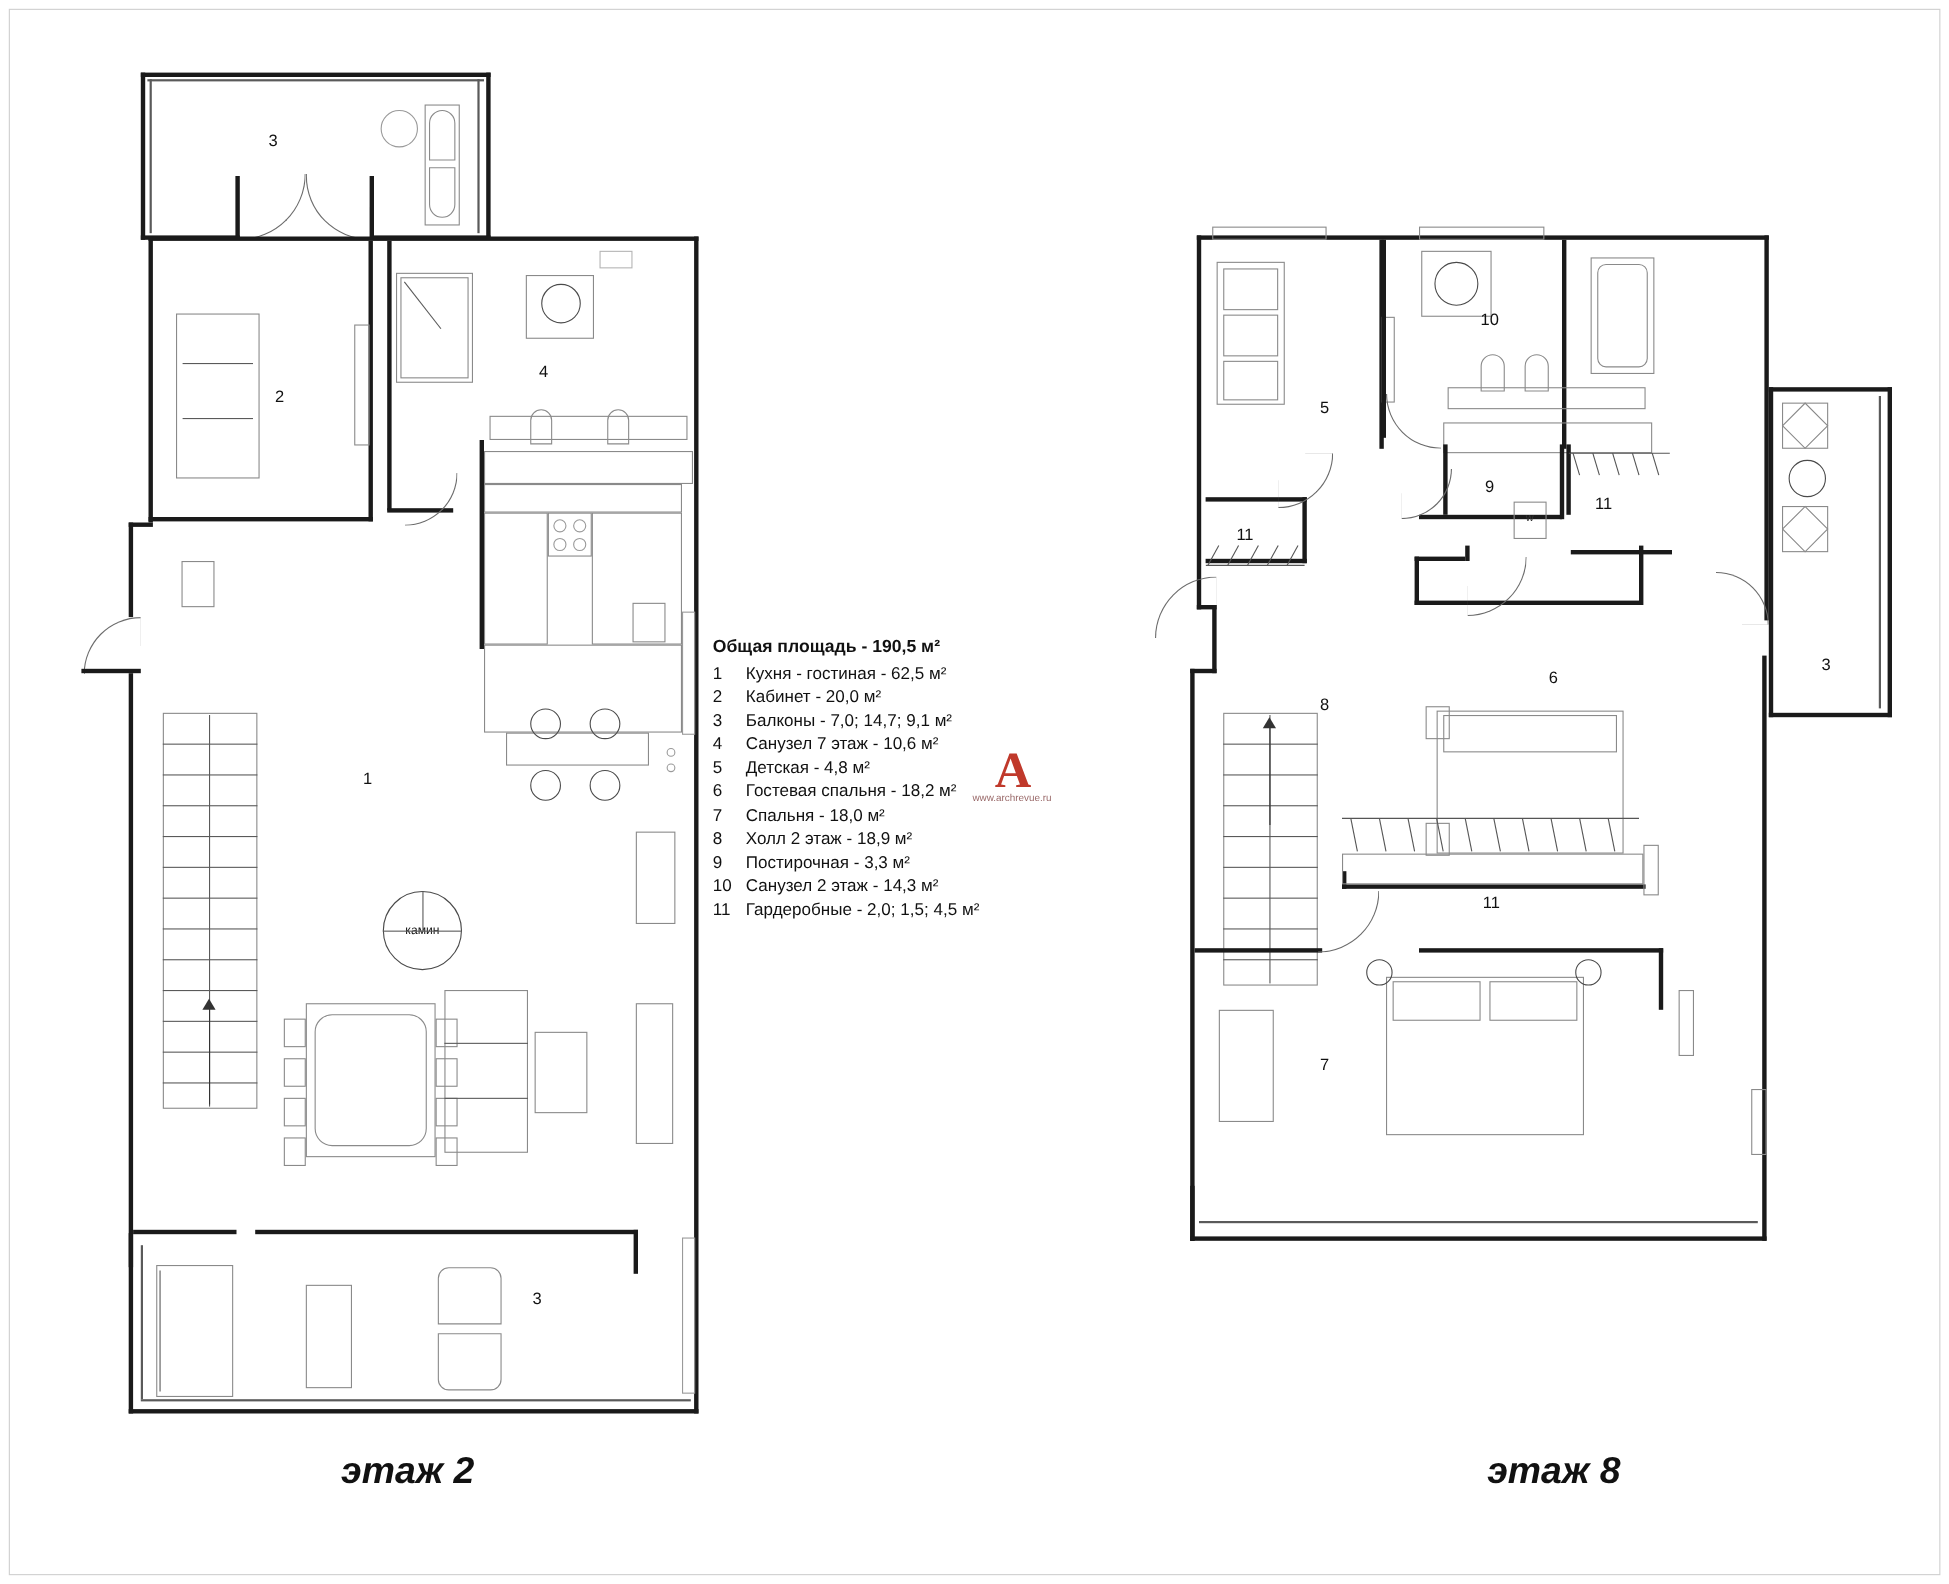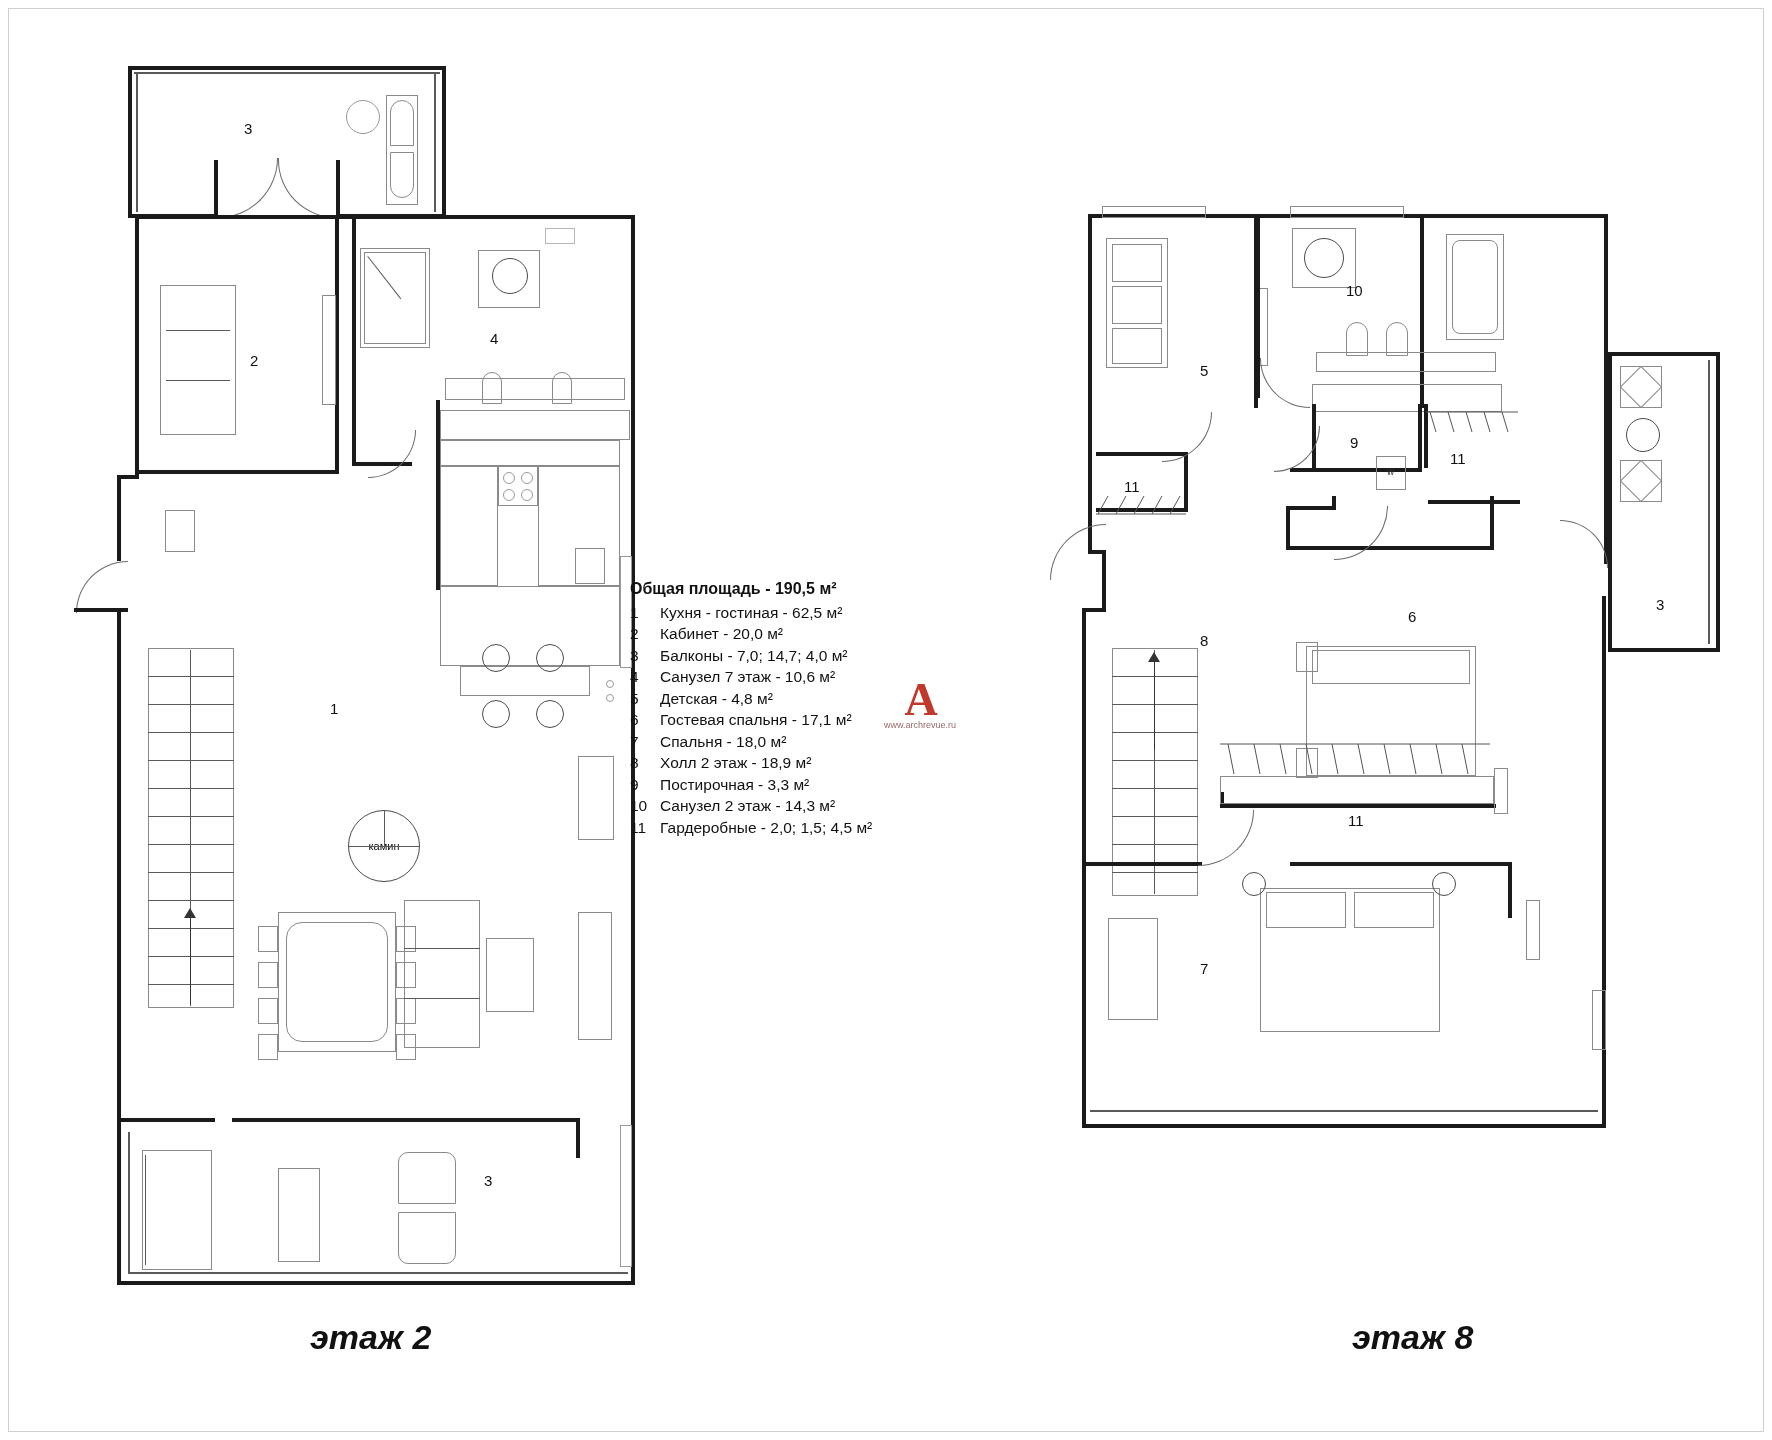--- a/index.html
+++ b/index.html
@@ -166,47 +166,47 @@
     <div class="thin" style="left:145px;top:1155px;width:1px;height:110px;"></div>
     <div class="box2" style="left:278px;top:1168px;width:42px;height:94px;"></div>
     <div class="box2" style="left:398px;top:1152px;width:58px;height:52px;border-radius:10px 10px 0 0;"></div>
     <div class="box2" style="left:398px;top:1212px;width:58px;height:52px;border-radius:0 0 10px 10px;"></div>
     <div class="num" style="left:484px;top:1172px;">3</div>
     <div class="thin" style="left:620px;top:1125px;width:10px;height:140px;background:none;border:1px solid #9a9a9a;"></div>
 
     <div class="floorlabel" style="left:310px;top:1318px;">этаж 2</div>
   </div>
 
-  <div id="legend" style="left:630px;top:578px;width:370px;">
+  <div id="legend" style="left:648px;top:578px;width:370px;">
     <div class="ttl">Общая площадь - 190,5 м²</div>
     <table>
       <tbody>
         <tr>
             <td class="idx">1</td>
             <td>Кухня - гостиная - 62,5 м²</td>
           </tr>
         <tr>
             <td class="idx">2</td>
             <td>Кабинет - 20,0 м²</td>
           </tr>
         <tr>
             <td class="idx">3</td>
-            <td>Балконы - 7,0; 14,7; 4,0 м²</td>
+            <td>Балконы - 7,0; 14,7; 9,1 м²</td>
           </tr>
         <tr>
             <td class="idx">4</td>
             <td>Санузел 7 этаж - 10,6 м²</td>
           </tr>
         <tr>
             <td class="idx">5</td>
             <td>Детская - 4,8 м²</td>
           </tr>
         <tr>
             <td class="idx">6</td>
-            <td>Гостевая спальня - 17,1 м²</td>
+            <td>Гостевая спальня - 18,2 м²</td>
           </tr>
         <tr>
             <td class="idx">7</td>
             <td>Спальня - 18,0 м²</td>
           </tr>
         <tr>
             <td class="idx">8</td>
             <td>Холл 2 этаж - 18,9 м²</td>
           </tr>
         <tr>

